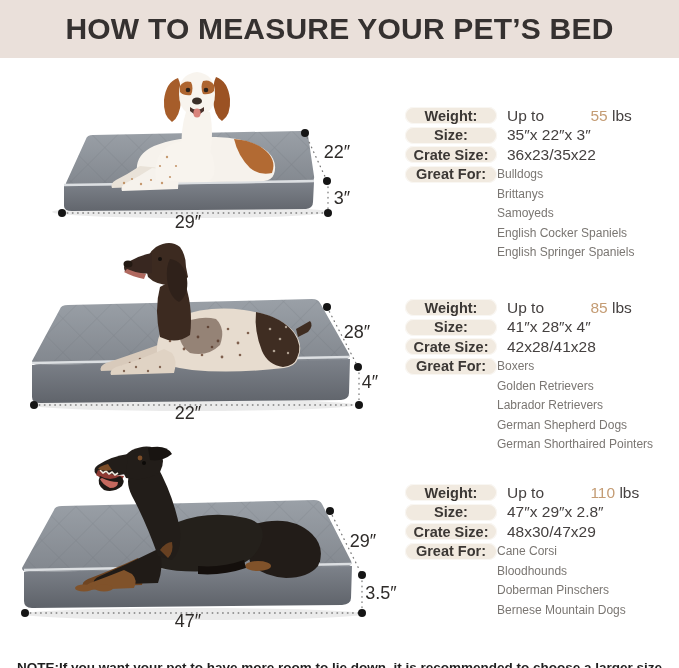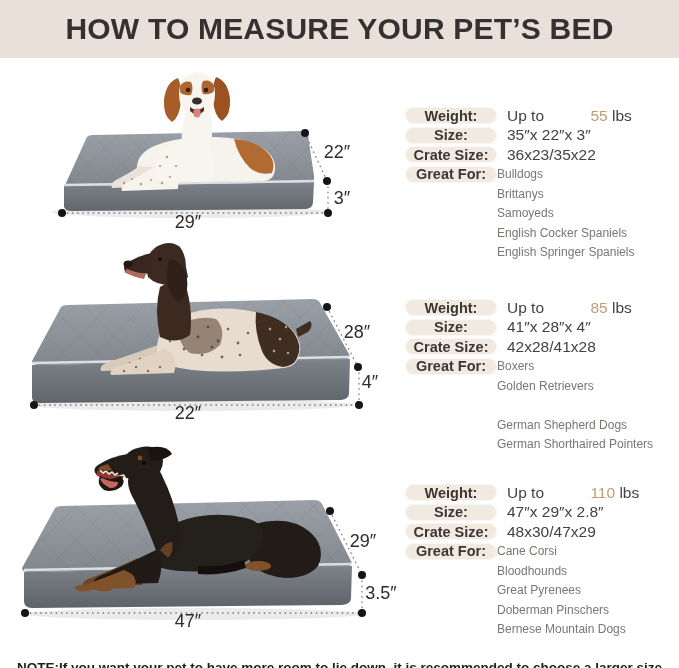--- a/index.html
+++ b/index.html
@@ -245,20 +245,21 @@
     <div class="srow">
       <span class="pill">Great For:</span>
       <span class="breed">Boxers</span>
     </div>
     <div class="srow">
         <span class="spacer"></span>
         <span class="breed">Golden Retrievers</span>
       </div>
     <div class="srow">
         <span class="spacer"></span>
+        <span class="breed">Labrador Retrievers</span>
       </div>
     <div class="srow">
         <span class="spacer"></span>
         <span class="breed">German Shepherd Dogs</span>
       </div>
     <div class="srow">
         <span class="spacer"></span>
         <span class="breed">German Shorthaired Pointers</span>
       </div>
   </div>
@@ -342,24 +343,20 @@
     <div class="srow">
       <span class="pill">Great For:</span>
       <span class="breed">Cane Corsi</span>
     </div>
     <div class="srow">
         <span class="spacer"></span>
         <span class="breed">Bloodhounds</span>
       </div>
     <div class="srow">
         <span class="spacer"></span>
-        <span class="breed">Great Pyrenees</span>
-      </div>
-    <div class="srow">
-        <span class="spacer"></span>
         <span class="breed">Doberman Pinschers</span>
       </div>
     <div class="srow">
         <span class="spacer"></span>
         <span class="breed">Bernese Mountain Dogs</span>
       </div>
   </div>
 
   <p class="note">NOTE:If you want your pet to have more room to lie down, it is recommended to choose a larger size</p>
 

